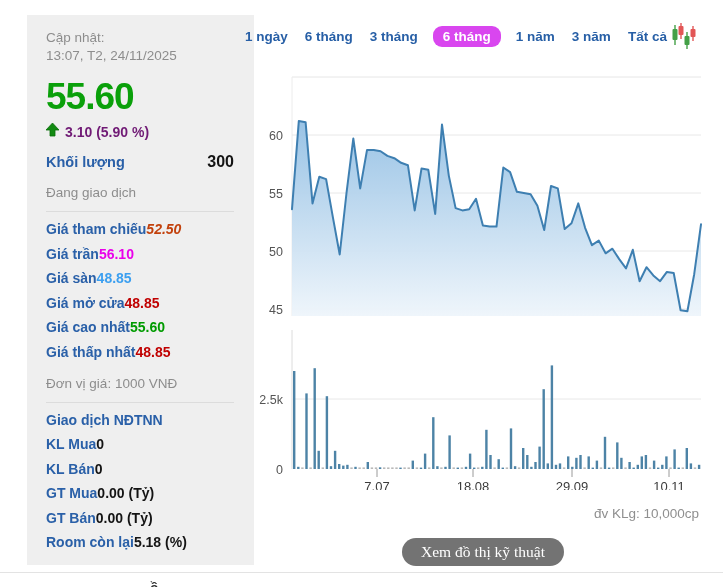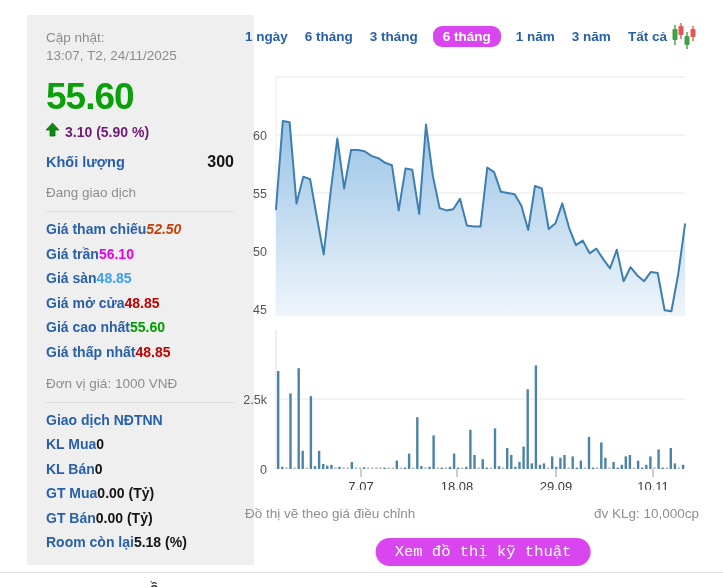--- a/index.html
+++ b/index.html
@@ -23,30 +23,30 @@
   .unit-note{margin-top:8px;color:#8d8d8d;font-size:13.5px;}
   .section-title{margin-top:9px;color:#2a60a8;font-weight:bold;font-size:14px;height:24px;}
 
   
   .tabs{position:absolute;left:243px;top:23px;display:flex;align-items:center;}
   .tab{color:#275fa6;font-weight:bold;font-size:13.5px;padding:3px 2px;cursor:pointer;white-space:nowrap;}
   .tab.active{background:#d946ef;color:#ffffff;padding:3px 10px;border-radius:9px;}
   .candle-icon{margin-left:2px;display:inline-flex;cursor:pointer;}
 
   
-  .chart-wrap{position:absolute;left:220px;top:70px;width:487px;height:420px;}
+  .chart-wrap{position:absolute;left:236px;top:70px;width:487px;height:420px;}
   #chart{display:block;}
   .axis-text{font-family:"Liberation Sans",sans-serif;}
 
   
   .footer-left{position:absolute;left:245px;top:506px;color:#8f8f8f;font-size:13.5px;}
   .footer-right{position:absolute;right:24px;top:506px;color:#8f8f8f;font-size:13.5px;margin-left:16px;}
   .tech-btn{position:absolute;left:483px;top:538px;transform:translateX(-50%);
-    background:#d946ef;color:#ffffff;border:none;border-radius:15px;padding:5px 19px;
-    font-family:Liberation Mono, monospace;font-size:15.5px;cursor:pointer;white-space:nowrap;}
+    background:#737373;color:#ffffff;border:none;border-radius:15px;padding:5px 19px;
+    font-family:Liberation Serif, serif;font-size:15.5px;cursor:pointer;white-space:nowrap;}
   .bottom-divider{position:absolute;left:0;top:572px;width:723px;height:1px;background:#e3e3e3;}
   .cutoff{position:absolute;left:150px;top:580px;height:7px;overflow:hidden;
     color:#333;font-size:15px;font-weight:bold;line-height:15px;}
 </style>
 </head>
 <body>
 
 <div class="page">
 
   <aside class="left-panel">
@@ -274,18 +274,17 @@
         <text x="141" y="421" text-anchor="middle" font-size="13" fill="#3c3c3c" class="axis-text">7.07</text>
         <line x1="237" y1="399" x2="237" y2="407" stroke="#9a9a9a" stroke-width="1"></line>
         <text x="237" y="421" text-anchor="middle" font-size="13" fill="#3c3c3c" class="axis-text">18.08</text>
         <line x1="336" y1="399" x2="336" y2="407" stroke="#9a9a9a" stroke-width="1"></line>
         <text x="336" y="421" text-anchor="middle" font-size="13" fill="#3c3c3c" class="axis-text">29.09</text>
         <line x1="433" y1="399" x2="433" y2="407" stroke="#9a9a9a" stroke-width="1"></line>
         <text x="433" y="421" text-anchor="middle" font-size="13" fill="#3c3c3c" class="axis-text">10.11</text>
       </svg>
   </div>
 
-  <div class="footer-left">Đồ thị vẽ theo giá điều chỉnh</div>
   <div class="footer-right">đv KLg: 10,000cp</div>
   <button class="tech-btn">Xem đồ thị kỹ thuật</button>
   <div class="bottom-divider"></div>
   <div class="cutoff">ề</div>
 </div>
 
 </body></html>

